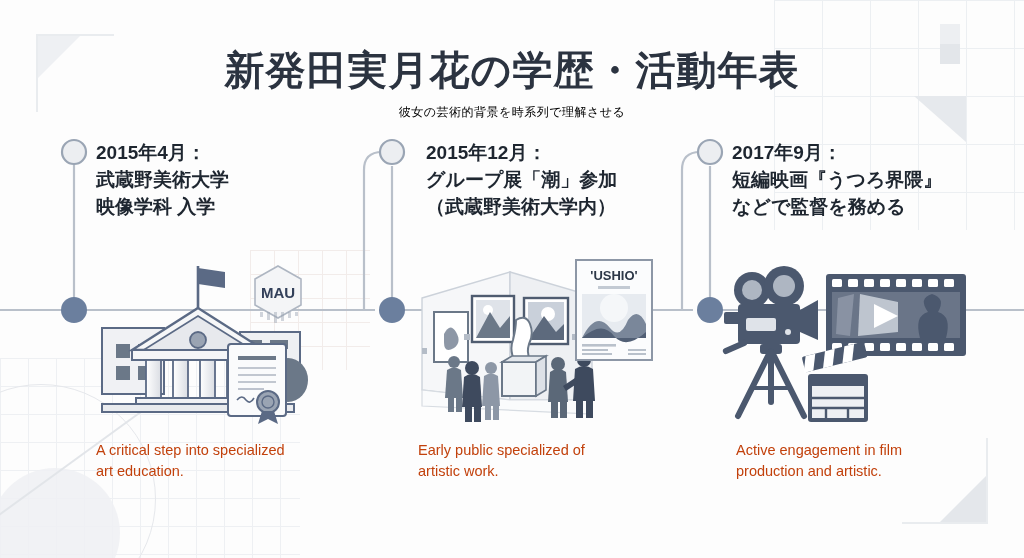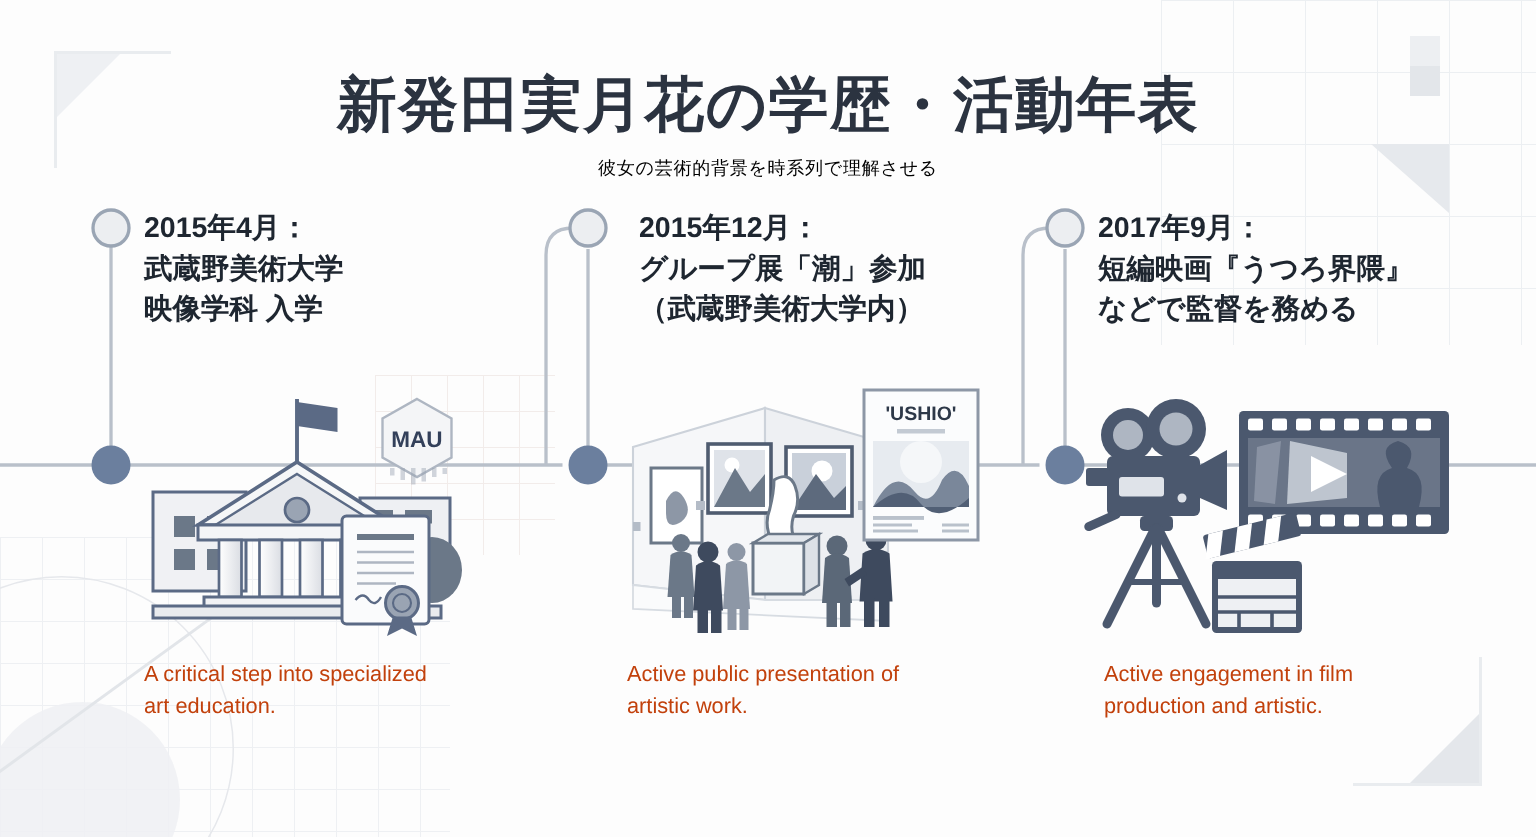--- a/index.html
+++ b/index.html
@@ -469,18 +469,18 @@
           <polygon points="88,104 98,104 92,120 82,120"></polygon>
           <polygon points="108,104 118,104 112,120 102,120"></polygon>
           <polygon points="128,104 138,104 132,120 122,120"></polygon>
         </g>
       </g>
     </g>
   </svg>
 
   <div class="caption cap-1">A critical step into specialized
 art education.</div>
-  <div class="caption cap-2">Active public presentation of
+  <div class="caption cap-2">Early public specialized of
 artistic work.</div>
   <div class="caption cap-3">Active engagement in film
 production and artistic.</div>
 
 </div>
 
 </body></html>

